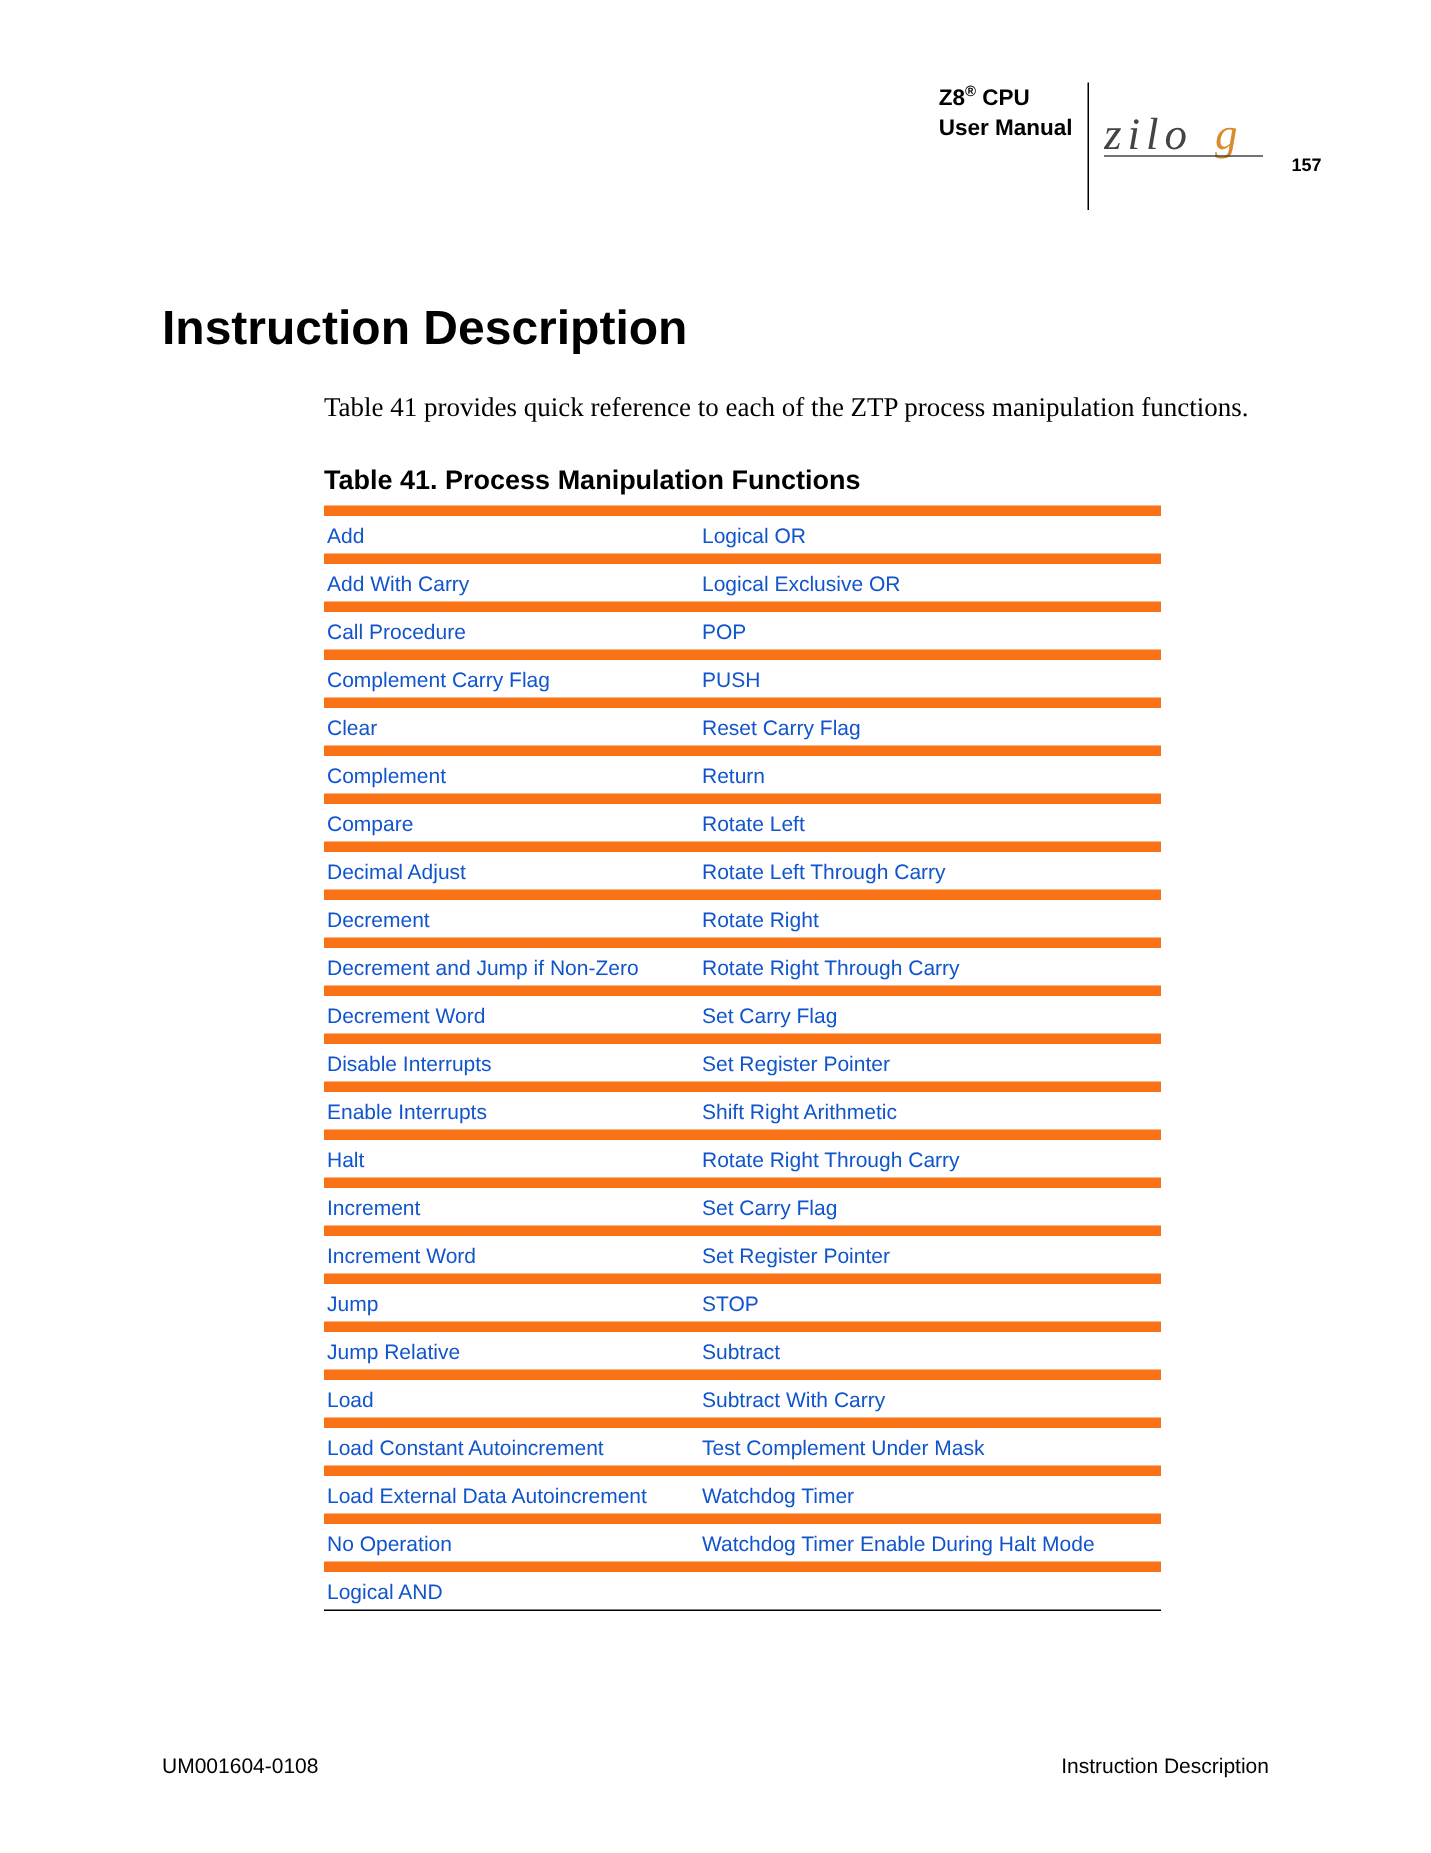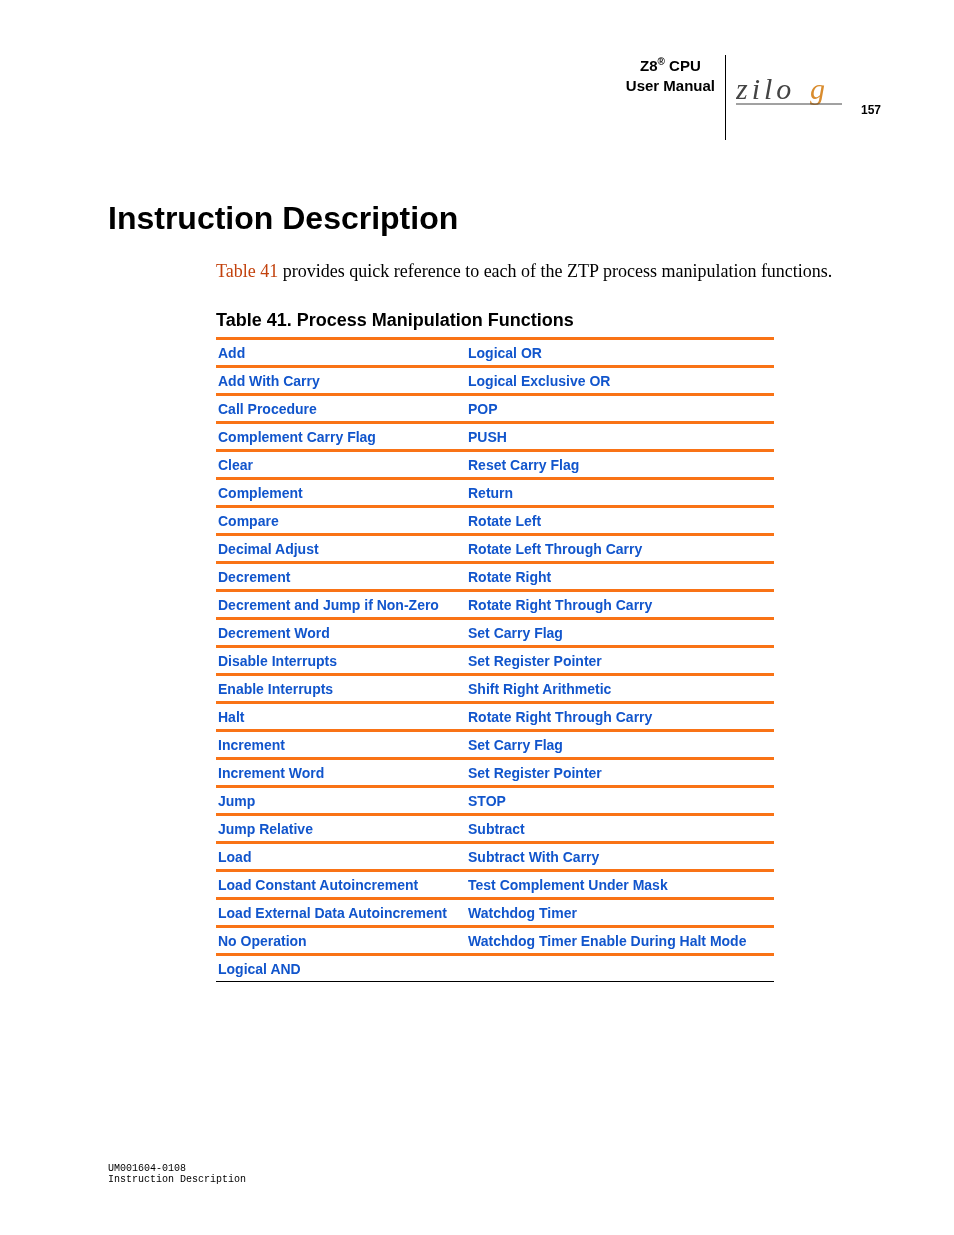--- a/index.html
+++ b/index.html
@@ -13,21 +13,21 @@
     padding: 55px 108px 0 108px;
   }
   .header-block {
     display: flex;
     justify-content: flex-end;
     align-items: flex-start;
     gap: 10px;
     margin-bottom: 60px;
   }
   .header-text {
-    text-align: center;
+    text-align: left;
     font-weight: bold;
     font-size: 15px;
     line-height: 1.3;
     border-right: 1px solid #000;
     padding-right: 10px;
     padding-bottom: 45px;
   }
   .header-text sup { font-size: 10px; vertical-align: super; }
   .logo-wrap {
     display: flex;
@@ -49,52 +49,51 @@
     font-weight: bold;
     font-size: 32px;
     margin-bottom: 24px;
   }
   .intro {
     font-family: "Times New Roman", Times, serif;
     font-size: 18px;
     margin-left: 108px;
     margin-bottom: 28px;
   }
-  .intro .xref { color: #c2410c; }
+  .intro .xref { color: #000000; }
   .table-wrap { margin-left: 108px; width: 558px; }
   .table-caption {
     font-family: Arial, Helvetica, sans-serif;
     font-weight: bold;
     font-size: 18px;
     margin-bottom: 6px;
   }
   table {
     width: 100%;
     border-collapse: collapse;
     font-family: Arial, Helvetica, sans-serif;
     font-size: 14px;
   }
-  table tr { border-top: 3px solid #f97316; font-weight: bold; }
+  table tr { border-top: 7px solid #f97316; }
   table tr:last-child { border-bottom: 1px solid #000; }
   table td {
     padding: 4.5px 2px;
     color: #1155cc;
     vertical-align: middle;
   }
   table td:first-child { width: 250px; }
   .footer {
     position: absolute;
     bottom: 50px;
     left: 108px;
     right: 108px;
     display: flex;
     justify-content: space-between;
-    font-family: Liberation Mono, monospace;
-    font-size: 10px;
-    flex-direction: column;
+    font-family: Liberation Sans, sans-serif;
+    font-size: 14px;
   }
 </style>
 </head>
 <body>
 
 <div class="header-block">
   <div class="header-text">
     <span>Z8</span><sup>®</sup><span> CPU</span><br>
     <span>User Manual</span>
   </div>

